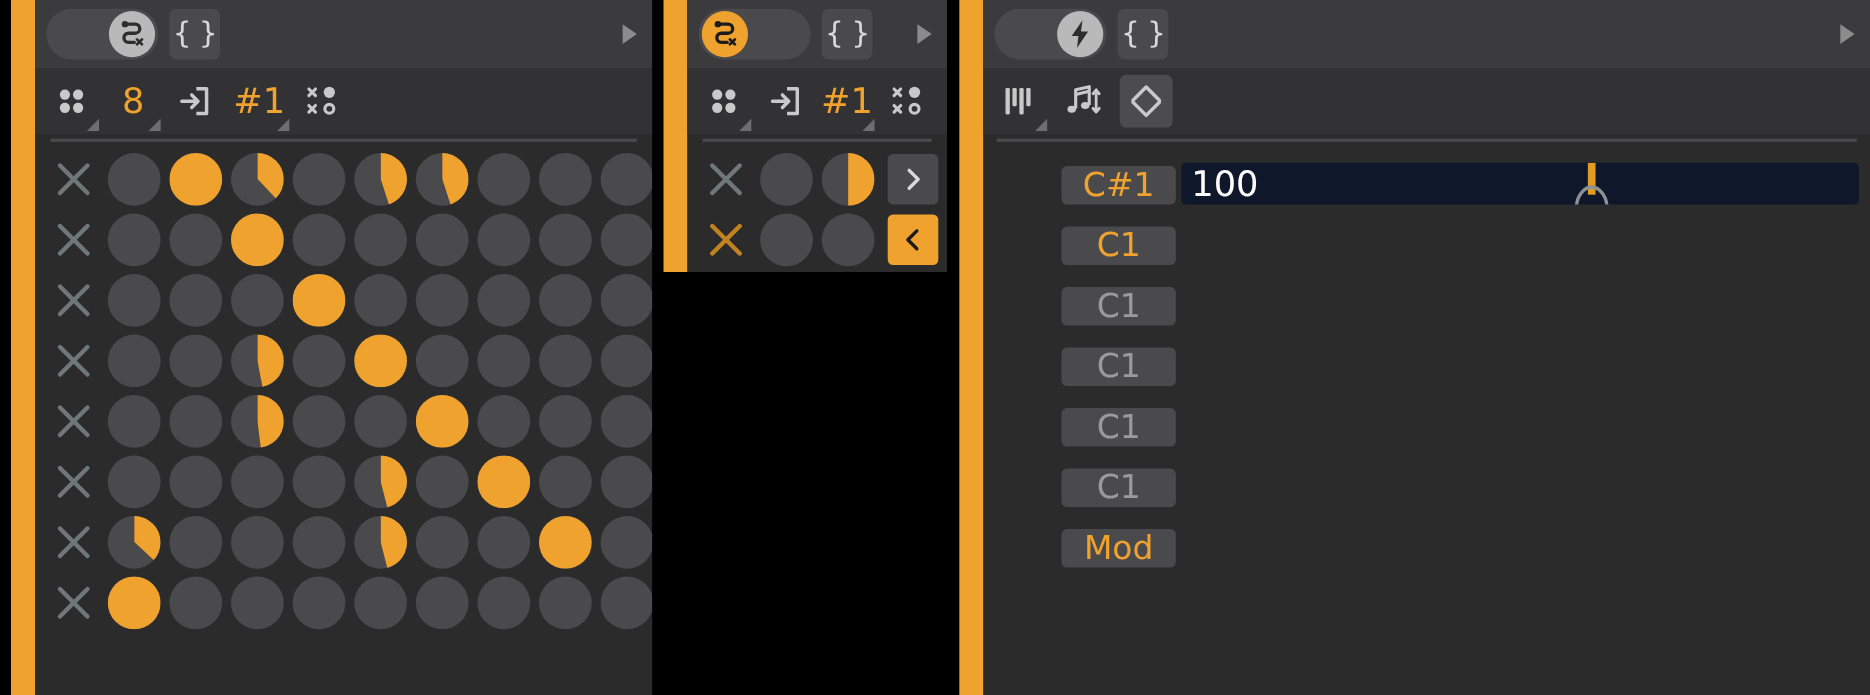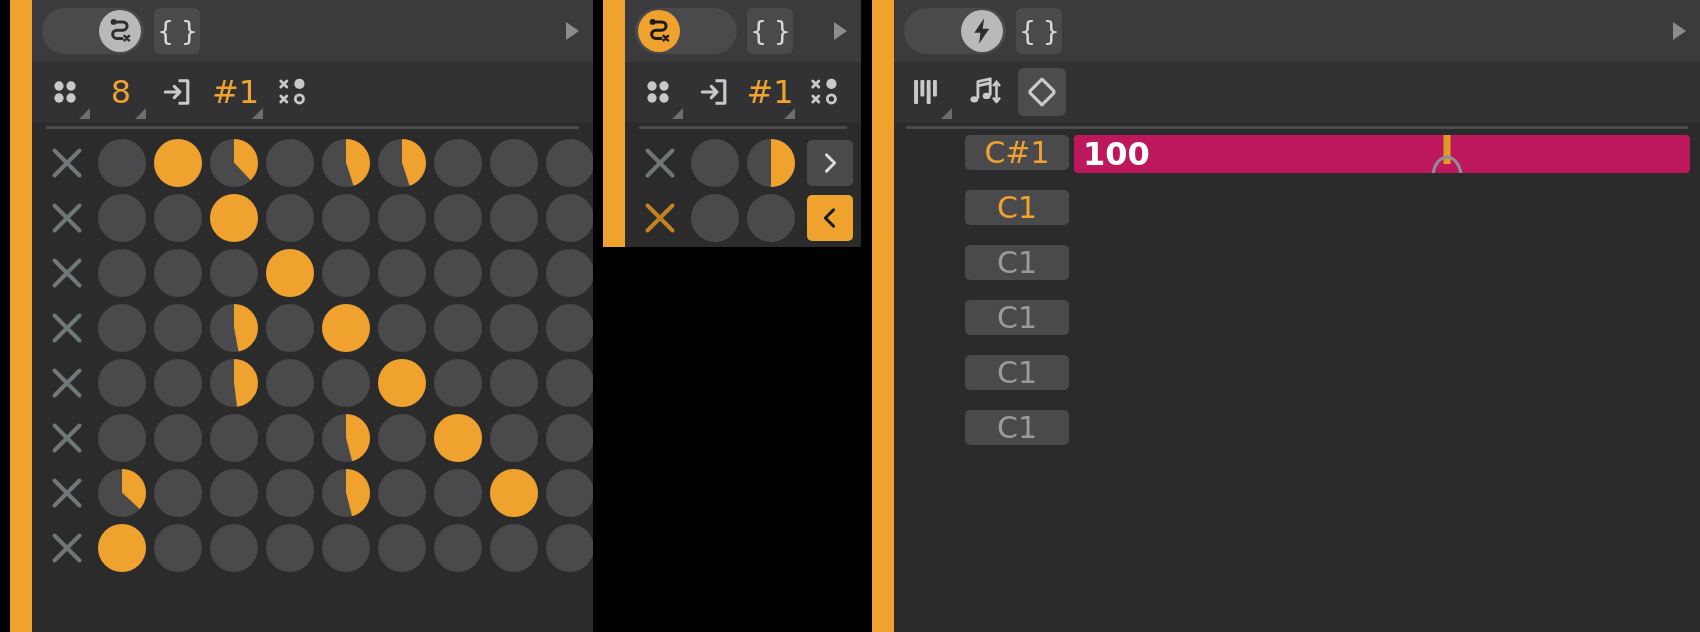--- a/index.html
+++ b/index.html
@@ -193,21 +193,21 @@
 
   
   .list {
     flex: 1 1 auto;
     padding: 4px 10px 0 10px;
     box-sizing: border-box;
     overflow: hidden;
   }
   .list-row {
     display: flex;
-    align-items: flex-start;
+    align-items: flex-end;
     height: 51px;
     margin-bottom: 4px;
     gap: 5px;
   }
   .swatch {
     width: 56px;
     flex: 0 0 56px;
     border-radius: 5px;
     background: #4a4a4c;
   }
@@ -227,21 +227,21 @@
   .note-cell.hot { color: #f0a22e; }
   .slider-cell {
     flex: 1 1 auto;
     border-radius: 4px;
     background: #3e4244;
     position: relative;
     overflow: hidden;
     display: flex;
     align-items: center;
   }
-  .slider-cell.bright { background: #be185d; font-weight: bold; }
+  .slider-cell.bright { background: #0f172a; }
   .slider-val {
     color: #ffffff;
     font-size: 32px;
     padding-left: 9px;
     font-family: "DejaVu Sans", sans-serif;
     position: relative;
     z-index: 2;
   }
   .mark {
     position: absolute;
@@ -724,18 +724,31 @@
             <div class="slider-cell">
               <div class="mark" style="left: 60.5%;"></div>
               <div class="cup" style="left: 60.5%;">
                 <svg width="40" height="26" viewBox="0 0 40 26">
                   <path d="M6 24 C6 11, 14 4, 20 4 C26 4, 34 11, 34 24" fill="none" stroke="#8c9196" stroke-width="3"></path>
                   <path d="M5 24h30" stroke="#8c9196" stroke-width="3" stroke-linecap="round"></path>
                 </svg>
               </div>
             </div>
           </div>
+          <div class="list-row">
+            <div class="swatch"></div>
+            <div class="note-cell hot">Mod</div>
+            <div class="slider-cell">
+              <div class="mark hot" style="left: 1.4%;"></div>
+              <div class="cup" style="left: 1.4%;">
+                <svg width="40" height="26" viewBox="0 0 40 26">
+                  <path d="M6 24 C6 11, 14 4, 20 4 C26 4, 34 11, 34 24" fill="none" stroke="#8c9196" stroke-width="3"></path>
+                  <path d="M5 24h30" stroke="#8c9196" stroke-width="3" stroke-linecap="round"></path>
+                </svg>
+              </div>
+            </div>
+          </div>
         </div>
       </div>
     </div>
     <div class="black-gap" style="left: 593px; width: 10px;"></div>
     <div class="black-gap" style="left: 861px; width: 11px;"></div>
   </div>
 
 </body></html>

